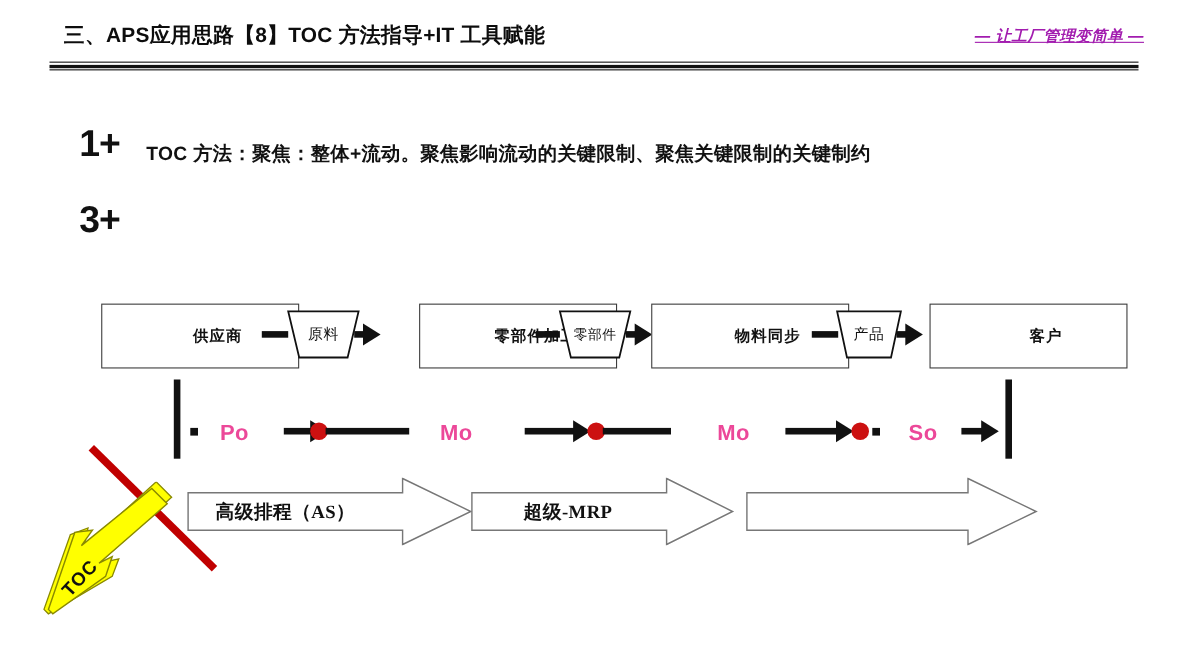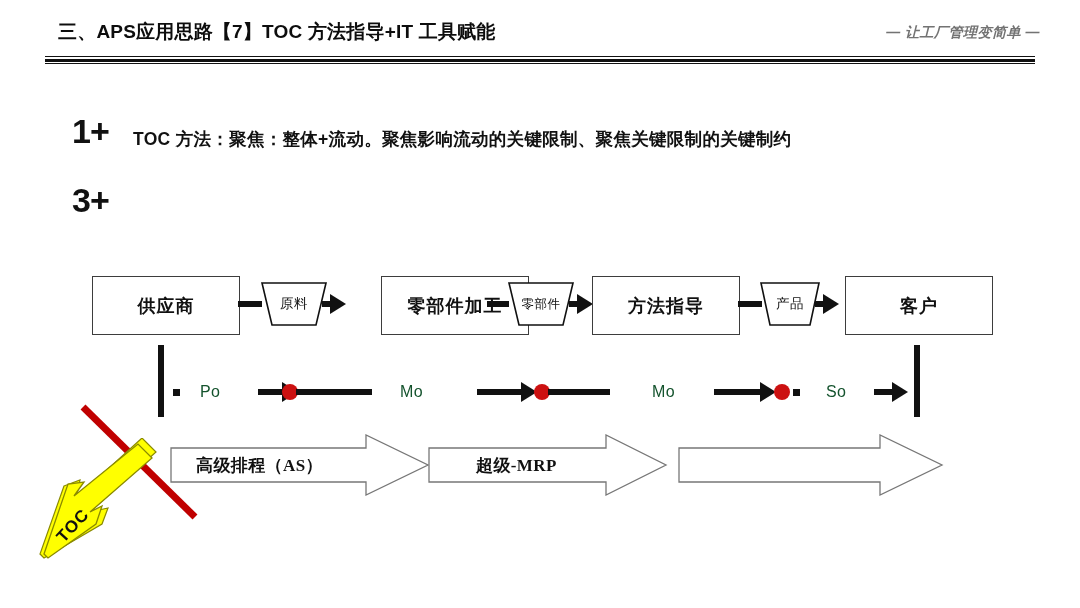--- a/index.html
+++ b/index.html
@@ -11,22 +11,22 @@
   .slide{position:absolute;inset:0;}
 
   
   .hdr-title{
     position:absolute;left:58px;top:19px;
     font-size:19px;font-weight:bold;color:#0d0d0d;
     letter-spacing:.2px;white-space:nowrap;
   }
   .hdr-tag{
     position:absolute;right:40px;top:24px;
-    font-size:14px;font-weight:bold;font-style:italic;color:#737373;
-    white-space:nowrap;letter-spacing:.5px;
+    font-size:14px;font-weight:bold;font-style:italic;color:#a21caf;
+    white-space:nowrap;letter-spacing:.5px;text-decoration:underline;
   }
   .rule-wrap{position:absolute;left:45px;top:56px;width:990px;height:8px;}
   .rule-thin{position:absolute;left:0;width:100%;height:1px;background:#111;}
   .rule-thick{position:absolute;left:0;top:3px;width:100%;height:3px;background:#111;}
   .rule-thin.b{top:7px;}
 
   
   .bullet-num{
     position:absolute;font-size:34px;font-weight:bold;color:#111;
     letter-spacing:-1px;line-height:1;
@@ -37,40 +37,40 @@
   }
   #b1n{left:72px;top:114px;}
   #b1t{left:133px;top:127px;}
   #b2n{left:72px;top:183px;}
   #b2t{left:160px;top:195px;}
 
   
   .pbox{
     position:absolute;border:1.4px solid #3d3d3d;background:#fff;
     display:flex;align-items:center;justify-content:center;
-    font-size:18px;font-weight:bold;color:#111;letter-spacing:1px;
+    font-size:14px;font-weight:bold;color:#111;letter-spacing:1px;padding-left:32px;
   }
   .connector{position:absolute;height:6px;background:#111;}
   .buf{position:absolute;}
   .buf svg{display:block;}
   .buf .lbl{
     position:absolute;left:0;top:0;width:100%;height:100%;
     display:flex;align-items:center;justify-content:center;
     font-size:13.5px;font-weight:normal;color:#111;letter-spacing:.5px;
   }
   .tri{position:absolute;width:0;height:0;
     border-top:10px solid transparent;border-bottom:10px solid transparent;
     border-left:16px solid #111;}
 
   
   .vbar{position:absolute;width:6px;background:#111;}
   .sq{position:absolute;width:7px;height:7px;background:#111;}
   .tl-label{
-    position:absolute;font-size:16px;color:#14532d;letter-spacing:.4px;
-    font-weight:400;
+    position:absolute;font-size:20px;color:#ec4899;letter-spacing:.4px;
+    font-weight:700;
   }
   .tl-line{position:absolute;height:6px;background:#111;}
   .dot{position:absolute;width:16px;height:16px;border-radius:50%;background:#cc1111;}
 
   
   .chev{position:absolute;}
   .chev svg{display:block;}
   .chev .clbl{
     position:absolute;top:0;height:100%;
     display:flex;align-items:center;
@@ -87,21 +87,21 @@
     font-family:"Liberation Sans","DejaVu Sans",sans-serif;
     transform:rotate(-47deg);transform-origin:left center;
     letter-spacing:1px;
   }
 </style>
 </head>
 <body>
 
 <div class="slide">
 
-  <div class="hdr-title">三、APS应用思路【7】TOC 方法指导+IT 工具赋能</div>
+  <div class="hdr-title">三、APS应用思路【8】TOC 方法指导+IT 工具赋能</div>
   <div class="hdr-tag">— 让工厂管理变简单 —</div>
   <div class="rule-wrap">
     <div class="rule-thin"></div>
     <div class="rule-thick"></div>
     <div class="rule-thin b"></div>
   </div>
 
   <div class="bullet-num" id="b1n">1+</div>
   <div class="bullet-txt" id="b1t">TOC 方法：聚焦：整体+流动。聚焦影响流动的关键限制、聚焦关键限制的关键制约</div>
   <div class="bullet-num" id="b2n">3+</div>
@@ -121,21 +121,21 @@
   <div class="connector" style="left:487px;top:301px;width:22px;"></div>
   <div class="buf" style="left:505px;top:281px;width:72px;height:46px;">
     <svg width="72" height="46" viewBox="0 0 72 46">
       <polygon points="4,2 68,2 58,44 14,44" fill="#ffffff" stroke="#111111" stroke-width="1.6"></polygon>
     </svg>
     <span class="lbl" style="font-size:12.5px;">零部件</span>
   </div>
   <div class="connector" style="left:569px;top:301px;width:12px;"></div>
   <div class="tri" style="left:577px;top:294px;"></div>
 
-  <div class="pbox" style="left:592px;top:276px;width:146px;height:57px;">方法指导</div>
+  <div class="pbox" style="left:592px;top:276px;width:146px;height:57px;">物料同步</div>
   <div class="connector" style="left:738px;top:301px;width:24px;"></div>
   <div class="buf" style="left:757px;top:281px;width:66px;height:46px;">
     <svg width="66" height="46" viewBox="0 0 66 46">
       <polygon points="4,2 62,2 53,44 13,44" fill="#ffffff" stroke="#111111" stroke-width="1.6"></polygon>
     </svg>
     <span class="lbl">产品</span>
   </div>
   <div class="connector" style="left:815px;top:301px;width:12px;"></div>
   <div class="tri" style="left:823px;top:294px;"></div>
 

